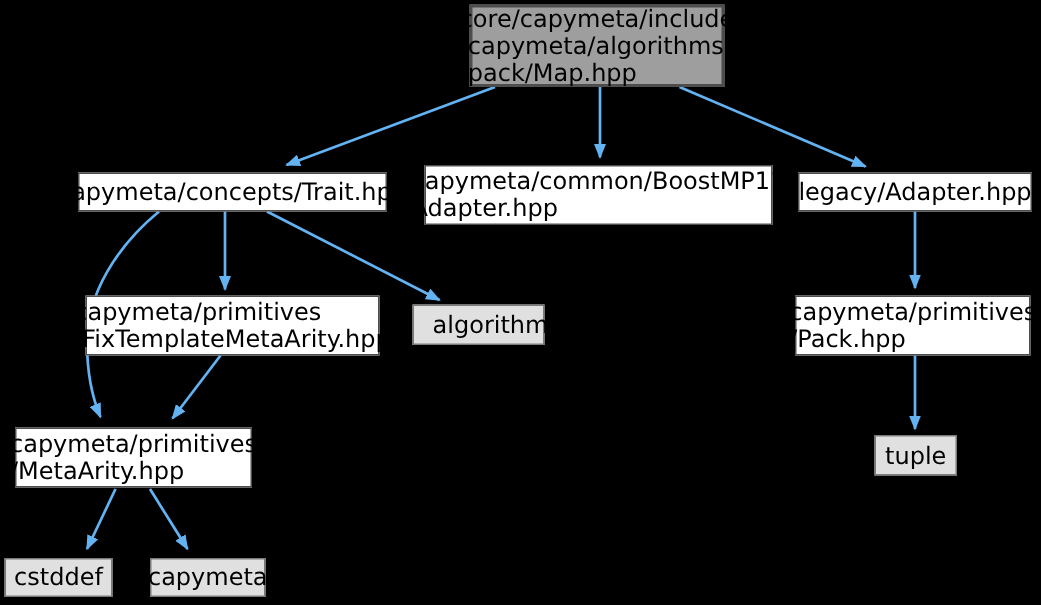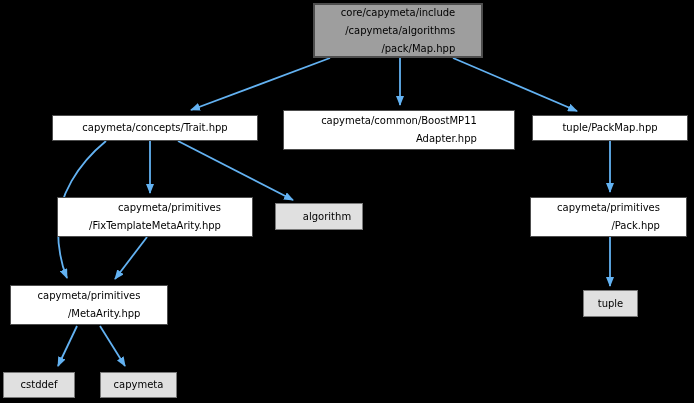--- a/index.html
+++ b/index.html
@@ -19,22 +19,22 @@
     position: absolute;
     left: 0; top: 0;
     width: 694px; height: 403px;
   }
   .node {
     position: absolute;
     box-sizing: border-box;
     display: flex;
     align-items: center;
     justify-content: center;
-    text-align: right;
-    font-size: 10px;
+    text-align: left;
+    font-size: 16px;
     line-height: 18px;
     color: #000000;
   }
   .node .label {
     white-space: pre-line;
   }
   .file {
     background: #ffffff;
     border: 1px solid #4d4d4d;
   }
@@ -97,21 +97,21 @@
   <div class="node file" id="n-trait">
     <span class="label">capymeta/concepts/Trait.hpp</span>
   </div>
 
   <div class="node file" id="n-boost">
     <span class="label">capymeta/common/BoostMP11
 Adapter.hpp</span>
   </div>
 
   <div class="node file" id="n-packmap">
-    <span class="label">tuple/PackMap.hpp</span>
+    <span class="label">legacy/Adapter.hpp</span>
   </div>
 
   <div class="node file" id="n-fixtemplate">
     <span class="label">capymeta/primitives
 /FixTemplateMetaArity.hpp</span>
   </div>
 
   <div class="node stdlib" id="n-algorithm">
     <span class="label">algorithm</span>
   </div>

